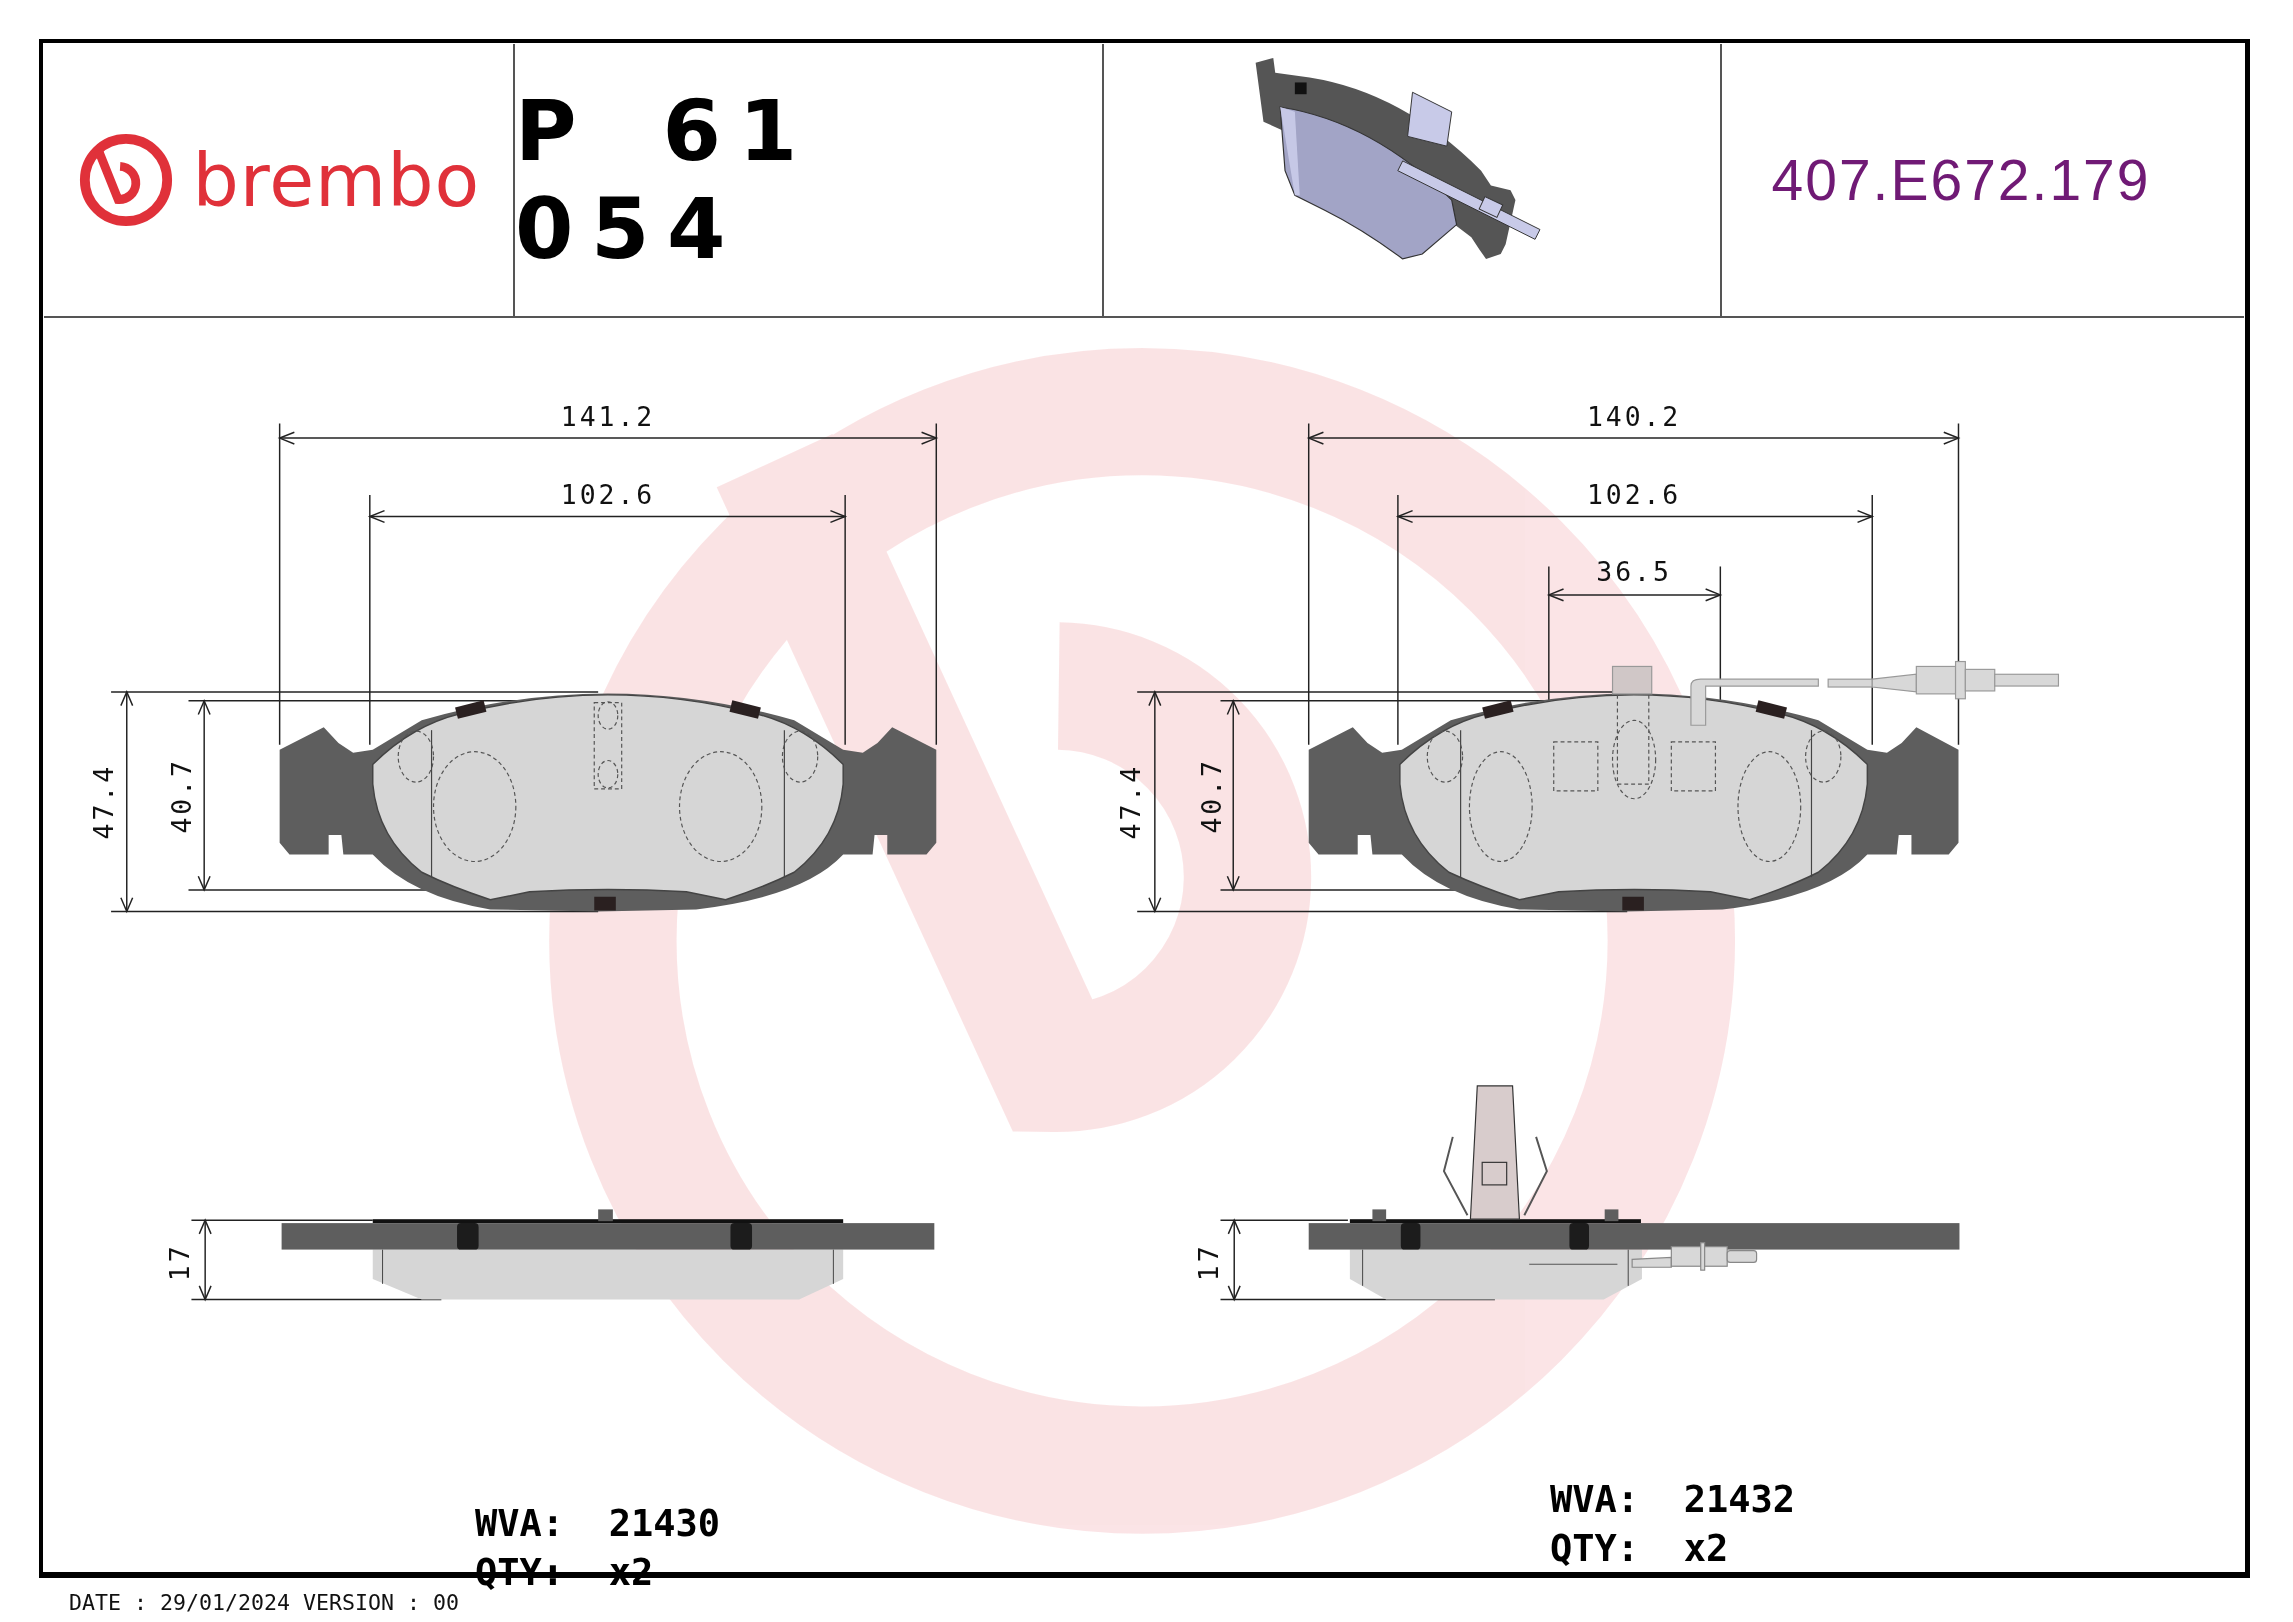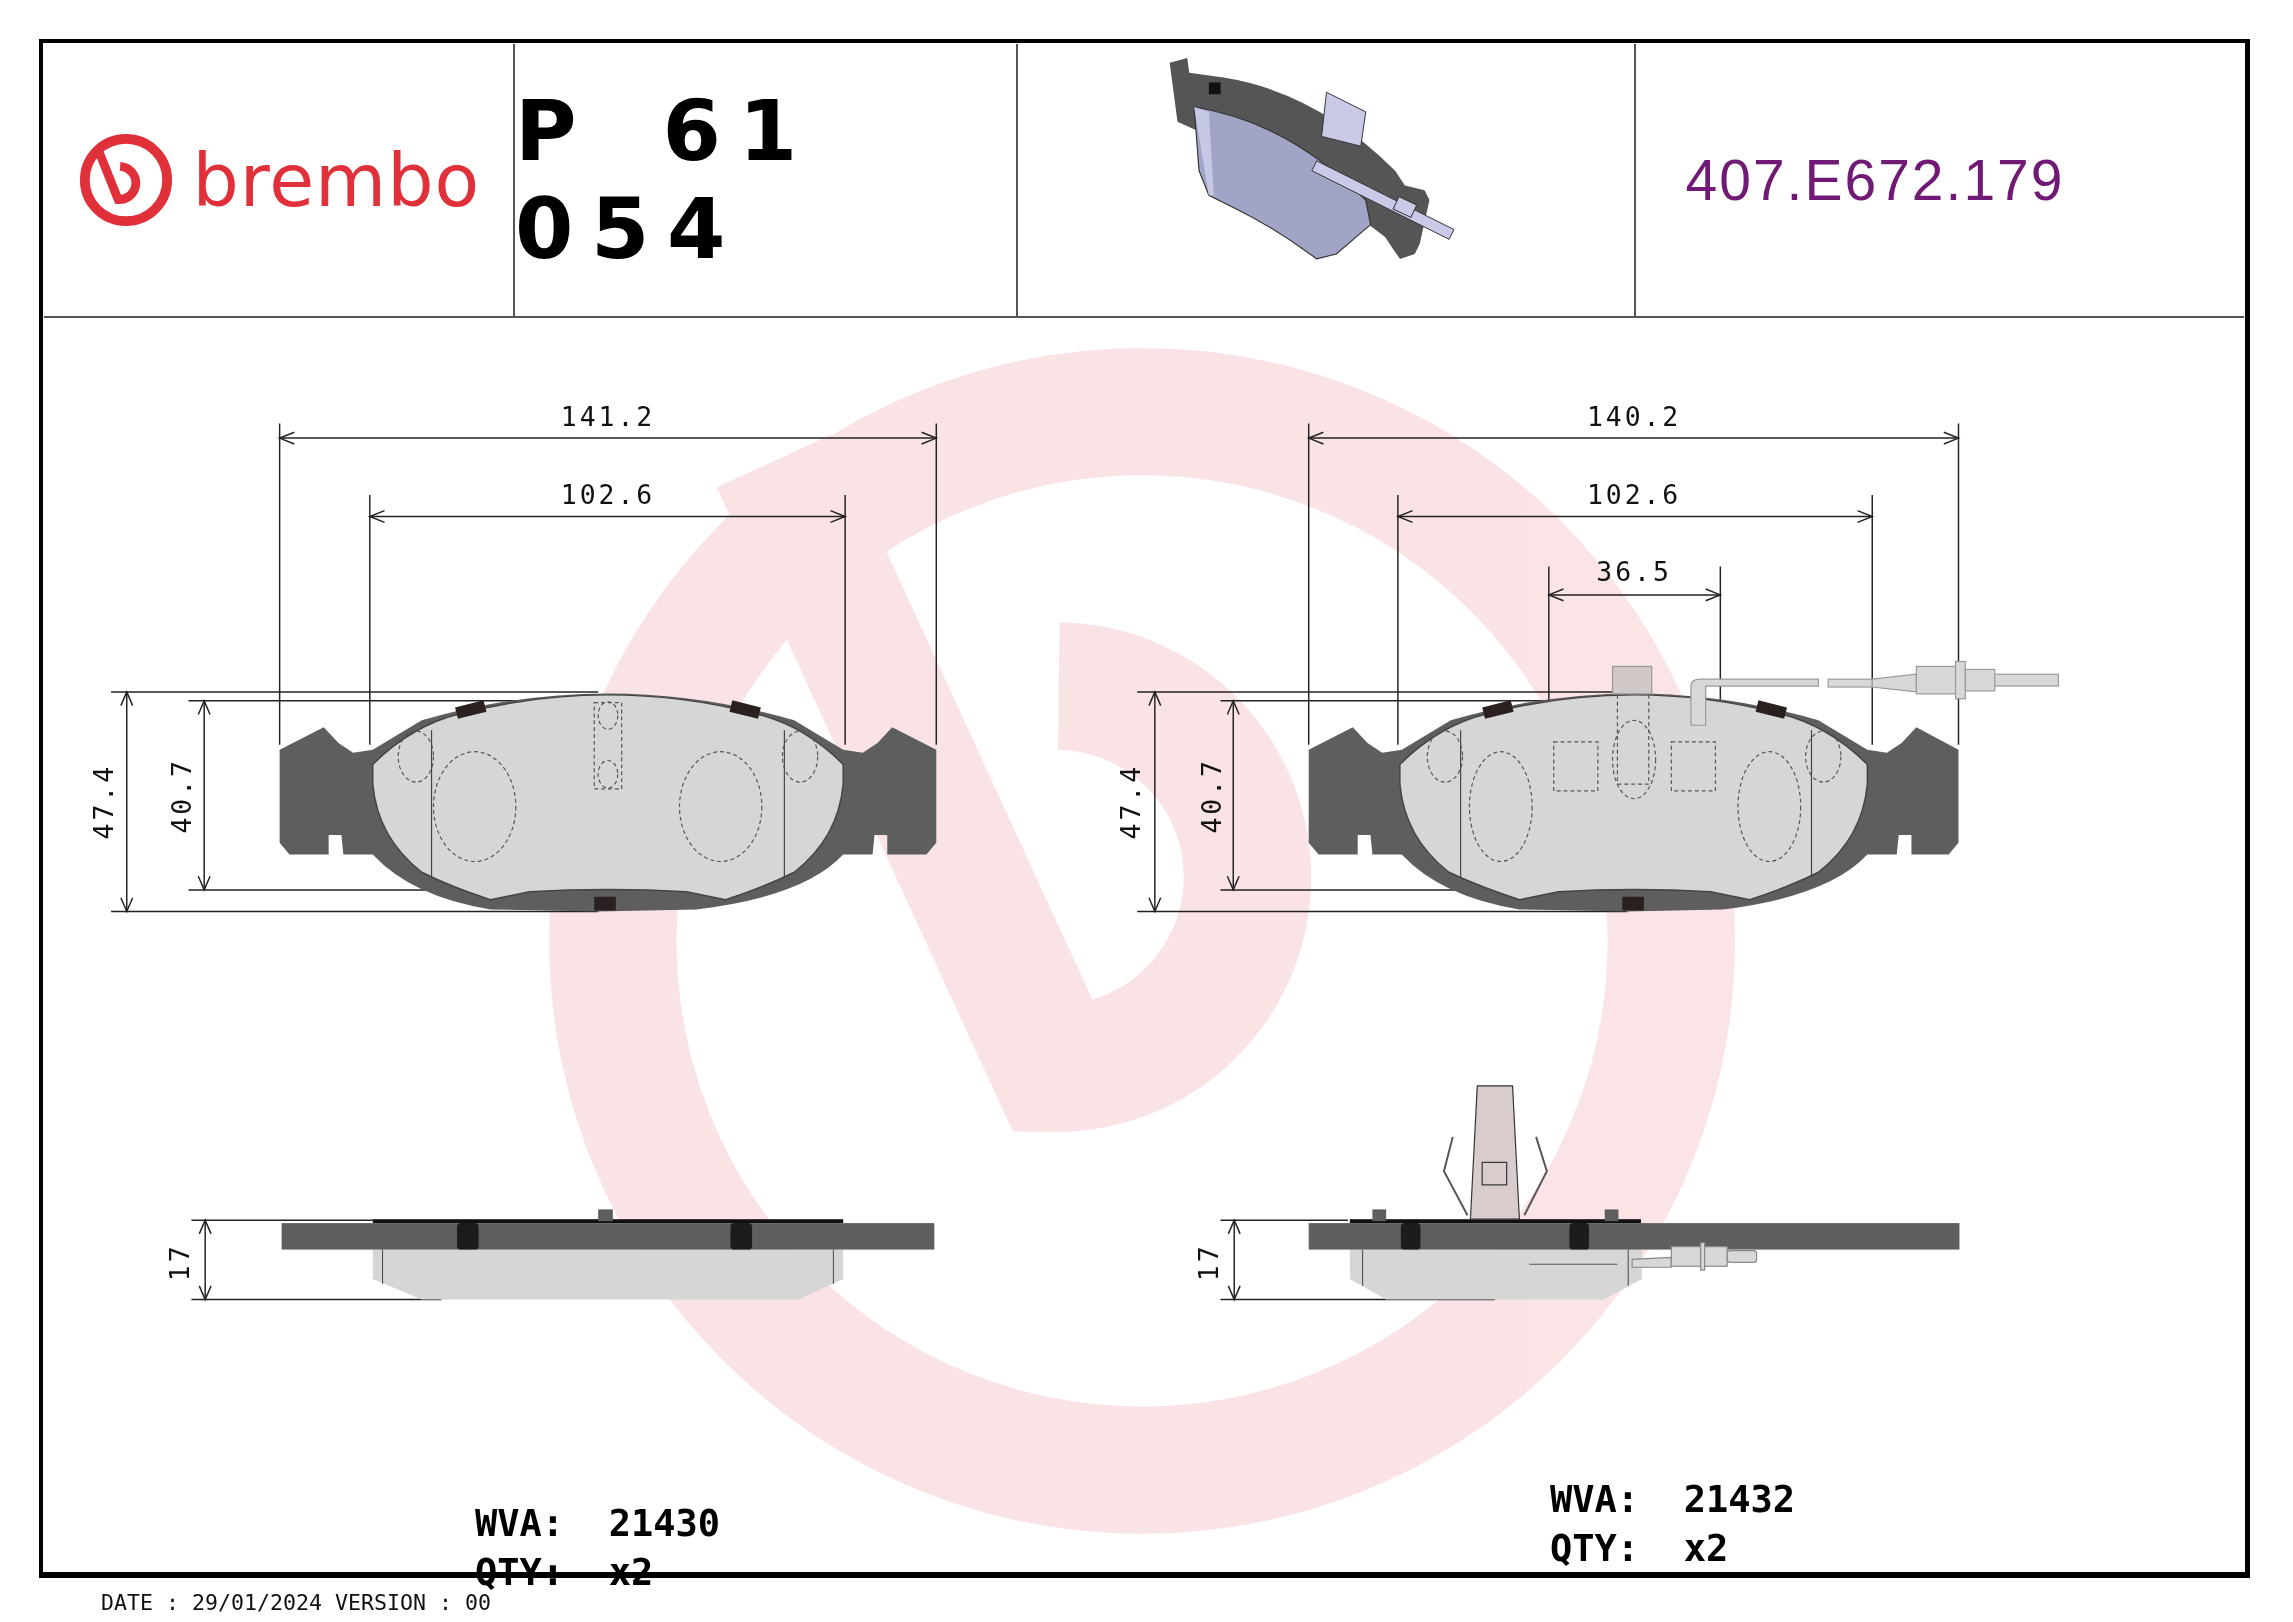--- a/index.html
+++ b/index.html
@@ -10,21 +10,21 @@
   .hcell { height:100%; border-right:2px solid #555; box-sizing:border-box; position:relative; display:flex; align-items:center; justify-content:center; }
   .hcell:last-child { border-right:none; }
   .logo-wrap { display:flex; align-items:center; gap:17.6px; }
   .logo-text { color:#e0313a; font-size:73px; font-family:"DejaVu Sans", sans-serif; font-weight:500; letter-spacing:1px; }
   .part-code { font-family:"DejaVu Sans", sans-serif; font-weight:bold; font-size:84px; letter-spacing:17.6px; word-spacing:21.6px; color:#000; }
   .ref-code { font-family:"Liberation Sans", sans-serif; font-size:57px; color:#701a75; letter-spacing:2px; }
   .drawing { position:absolute; left:0; top:0; }
   .dim { font-family:"DejaVu Sans Mono", monospace; font-size:27px; fill:#111; letter-spacing:3px; }
   .spec { position:absolute; font-family:"DejaVu Sans Mono", monospace; font-weight:bold; font-size:37px; color:#000; line-height:49px; }
   .spec div { white-space:pre; }
-  .footer { position:absolute; left:69px; top:1590px; font-family:"DejaVu Sans Mono", monospace; font-size:21.6px; color:#111;margin-left:32px; }
+  .footer { position:absolute; left:69px; top:1590px; font-family:"DejaVu Sans Mono", monospace; font-size:21.6px; color:#111; }
 </style>
 </head>
 <body>
 
 <div class="sheet">
 
   <svg class="drawing" width="2294" height="1622" viewBox="0 0 2340 1655">
 
     <g opacity="0.13">
       <circle cx="1165" cy="960" r="540" fill="none" stroke="#e0313a" stroke-width="130"></circle>
@@ -201,21 +201,21 @@
   <div class="header">
     <div class="hcell" style="width:471px">
       <div class="logo-wrap">
         <svg width="98" height="102" viewBox="0 0 100 104">
           <circle cx="50" cy="52" r="42" fill="none" stroke="#e0313a" stroke-width="10"></circle>
           <path d="M22 22 L42 72 A16 16 0 1 0 44 38" fill="none" stroke="#e0313a" stroke-width="9"></path>
         </svg>
         <span class="logo-text">brembo</span>
       </div>
     </div>
-    <div class="hcell" style="width:503px">
+    <div class="hcell" style="width:589px">
       <span class="part-code">P 61 054</span>
     </div>
     <div class="hcell" style="width:618px">
       <svg width="451" height="255" viewBox="0 0 460 260">
         <path d="M70 10 L88 5 L90 20 L125 25 Q220 40 300 120 L310 135 L330 140 L335 150 L325 195 L320 205 L305 210 L298 200 L290 188 Q230 140 160 110 L100 80 L78 70 Z" fill="#555"></path>
         <path d="M95 55 Q190 70 270 150 L275 175 L240 205 L220 210 Q180 180 140 160 L110 145 L100 120 Z" fill="#a2a4c6" stroke="#333" stroke-width="1.2"></path>
         <path d="M95 55 L110 60 L115 145 L110 145 Z" fill="#c6c8e6"></path>
         <rect x="110" y="30" width="12" height="12" fill="#111"></rect>
         <path d="M230 40 L270 60 L265 95 L225 85 Z" fill="#c8cae8" stroke="#333"></path>
         <path d="M220 110 L360 180 L355 190 L215 120 Z" fill="#c8cae8" stroke="#333"></path>

